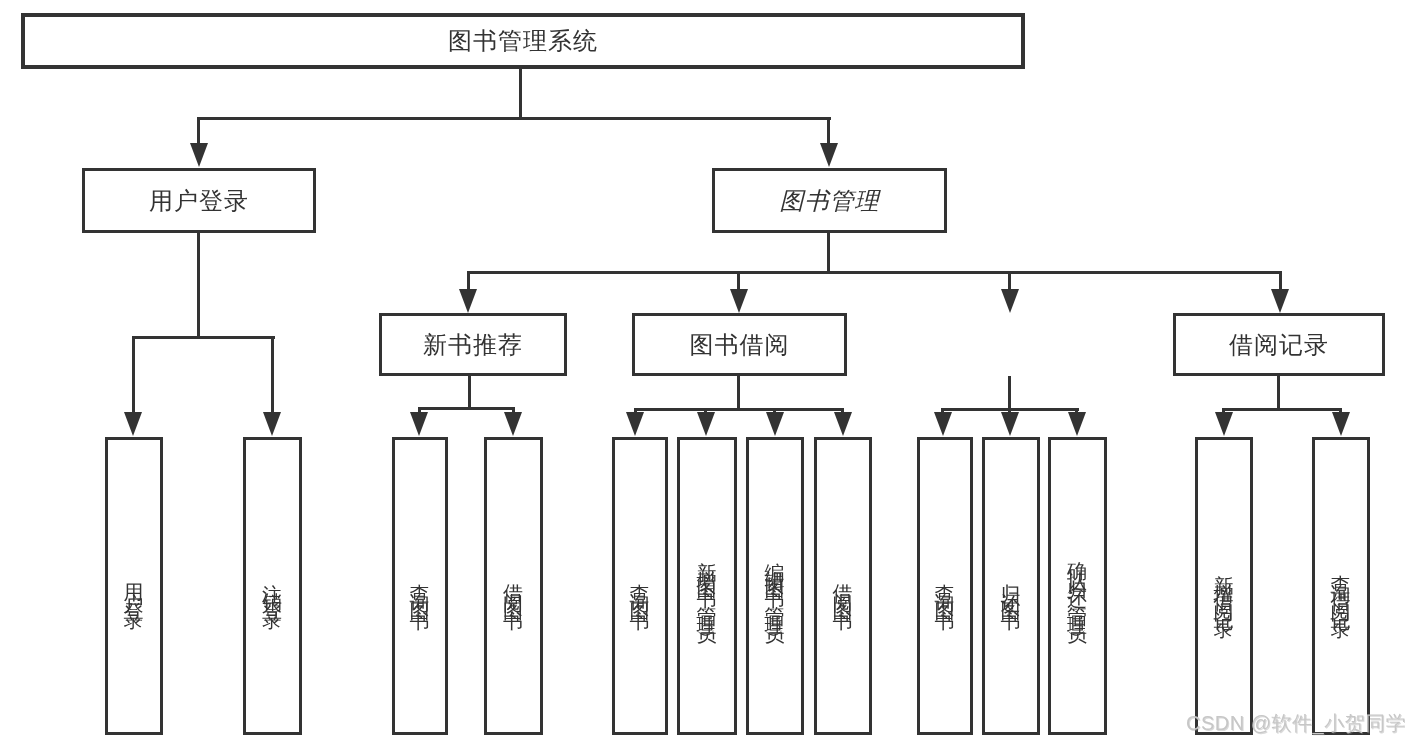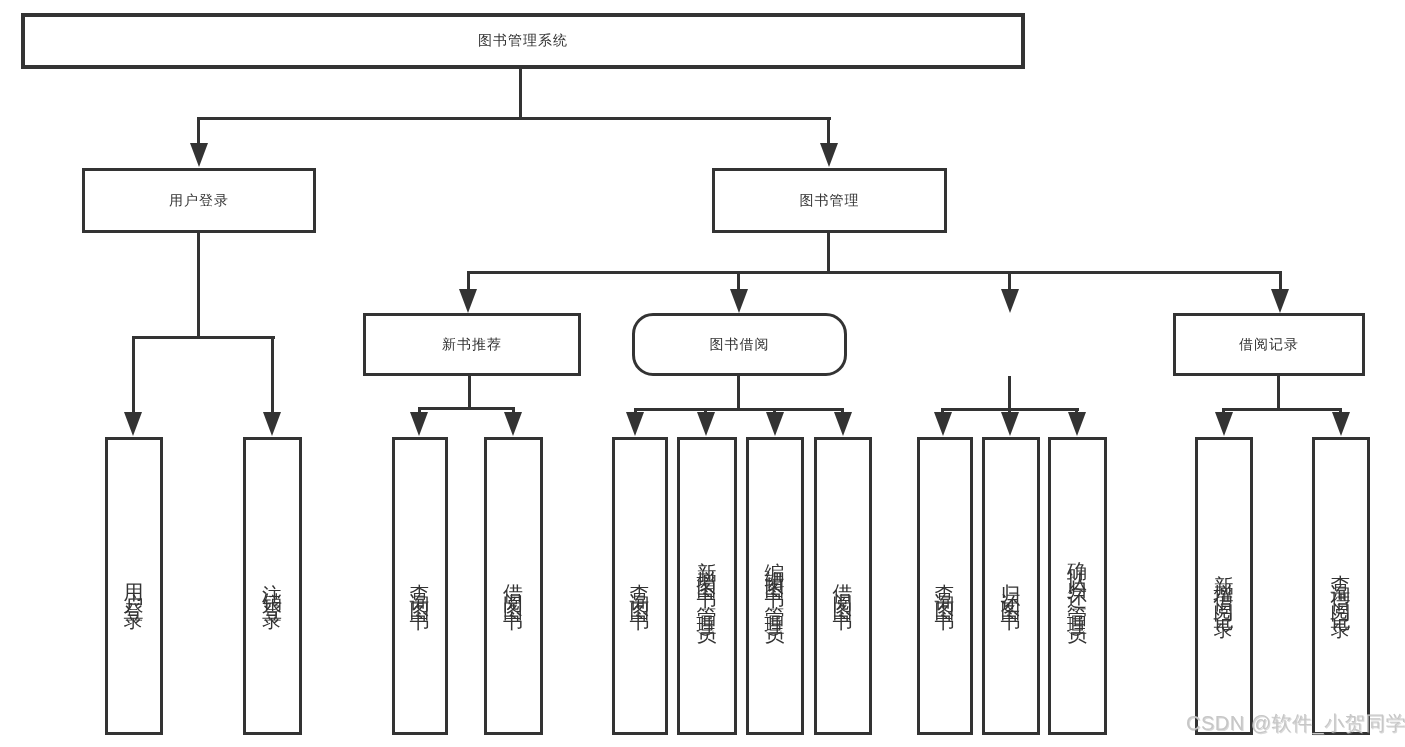--- a/index.html
+++ b/index.html
@@ -3,21 +3,21 @@
 <meta charset="utf-8">
 <style>
   html,body{margin:0;padding:0;background:#ffffff;}
   .canvas{
     position:relative;width:1405px;height:747px;background:#ffffff;overflow:hidden;
     font-family:"Liberation Sans","DejaVu Sans",sans-serif;color:#333333;
   }
   .box{
     position:absolute;box-sizing:border-box;border:3px solid #333333;background:#ffffff;
     display:flex;align-items:center;justify-content:center;
-    font-size:14px;letter-spacing:1px;color:#333333;white-space:nowrap;
+    font-size:24px;letter-spacing:1px;color:#333333;white-space:nowrap;
   }
   .rootbox{border-width:4px;}
   .vbox{
     writing-mode:vertical-rl;text-orientation:mixed;
     font-size:20px;letter-spacing:9px;line-height:1;
   }
   .hline{position:absolute;height:3px;background:#333333;}
   .vline{position:absolute;width:3px;background:#333333;}
   .arrow{
     position:absolute;width:0;height:0;
@@ -41,21 +41,21 @@
   <div class="vline" style="left:519px;top:69px;height:48px;"></div>
   <div class="hline" style="left:198px;top:117px;width:633px;"></div>
   <div class="vline" style="left:197px;top:117px;height:27px;"></div>
   <div class="arrow" style="left:190px;top:143px;"></div>
   <div class="vline" style="left:827px;top:117px;height:27px;"></div>
   <div class="arrow" style="left:820px;top:143px;"></div>
 
   <div class="box" style="left:82px;top:168px;width:234px;height:65px;">
     <span>用户登录</span>
   </div>
-  <div class="box" style="left:712px;top:168px;width:235px;height:65px;">
+  <div class="box" style="left:712px;top:168px;width:235px;height:65px;font-style:italic;">
     <span>图书管理</span>
   </div>
 
   <div class="vline" style="left:197px;top:233px;height:103px;"></div>
   <div class="hline" style="left:132px;top:336px;width:143px;"></div>
   <div class="vline" style="left:132px;top:336px;height:77px;"></div>
   <div class="arrow" style="left:124px;top:412px;"></div>
   <div class="vline" style="left:271px;top:336px;height:77px;"></div>
   <div class="arrow" style="left:263px;top:412px;"></div>
 
@@ -63,27 +63,27 @@
   <div class="hline" style="left:467px;top:271px;width:815px;"></div>
   <div class="vline" style="left:467px;top:271px;height:19px;"></div>
   <div class="arrow" style="left:459px;top:289px;"></div>
   <div class="vline" style="left:737px;top:271px;height:19px;"></div>
   <div class="arrow" style="left:730px;top:289px;"></div>
   <div class="vline" style="left:1008px;top:271px;height:19px;"></div>
   <div class="arrow" style="left:1001px;top:289px;"></div>
   <div class="vline" style="left:1279px;top:271px;height:19px;"></div>
   <div class="arrow" style="left:1271px;top:289px;"></div>
 
-  <div class="box" style="left:363px;top:313px;width:218px;height:63px;">
+  <div class="box" style="left:379px;top:313px;width:188px;height:63px;">
     <span>新书推荐</span>
   </div>
-  <div class="box" style="left:632px;top:313px;width:215px;height:63px;border-radius:21px;">
+  <div class="box" style="left:632px;top:313px;width:215px;height:63px;">
     <span>图书借阅</span>
   </div>
-  <div class="box" style="left:1173px;top:313px;width:192px;height:63px;">
+  <div class="box" style="left:1173px;top:313px;width:212px;height:63px;">
     <span>借阅记录</span>
   </div>
 
   <div class="vline" style="left:468px;top:376px;height:31px;"></div>
   <div class="hline" style="left:418px;top:407px;width:97px;"></div>
   <div class="vline" style="left:418px;top:407px;height:6px;"></div>
   <div class="arrow" style="left:410px;top:412px;"></div>
   <div class="vline" style="left:512px;top:407px;height:6px;"></div>
   <div class="arrow" style="left:504px;top:412px;"></div>
 

